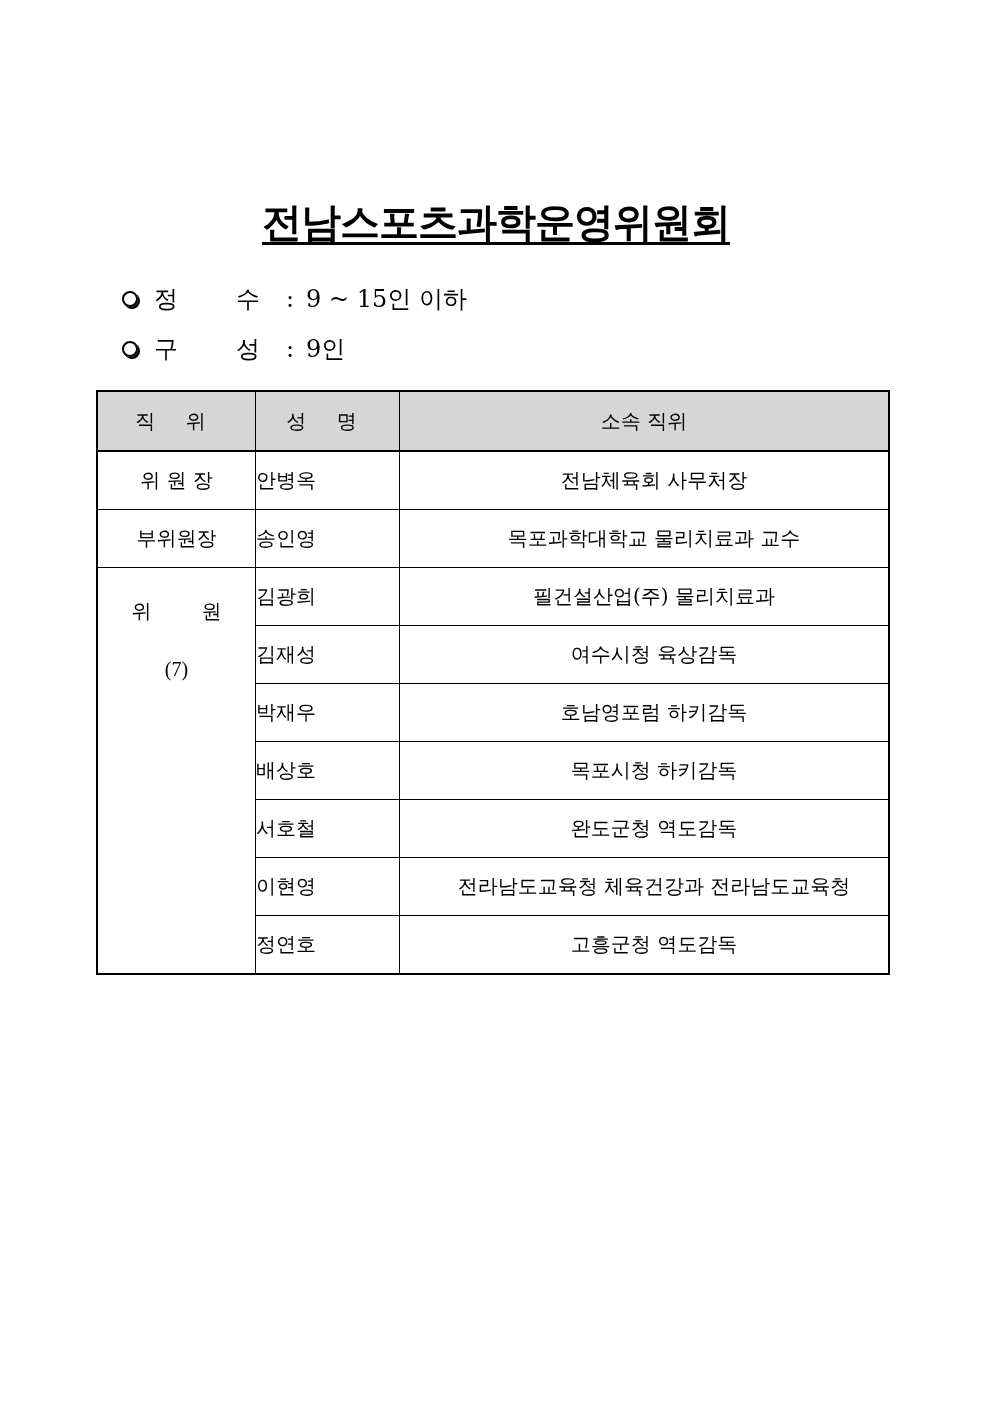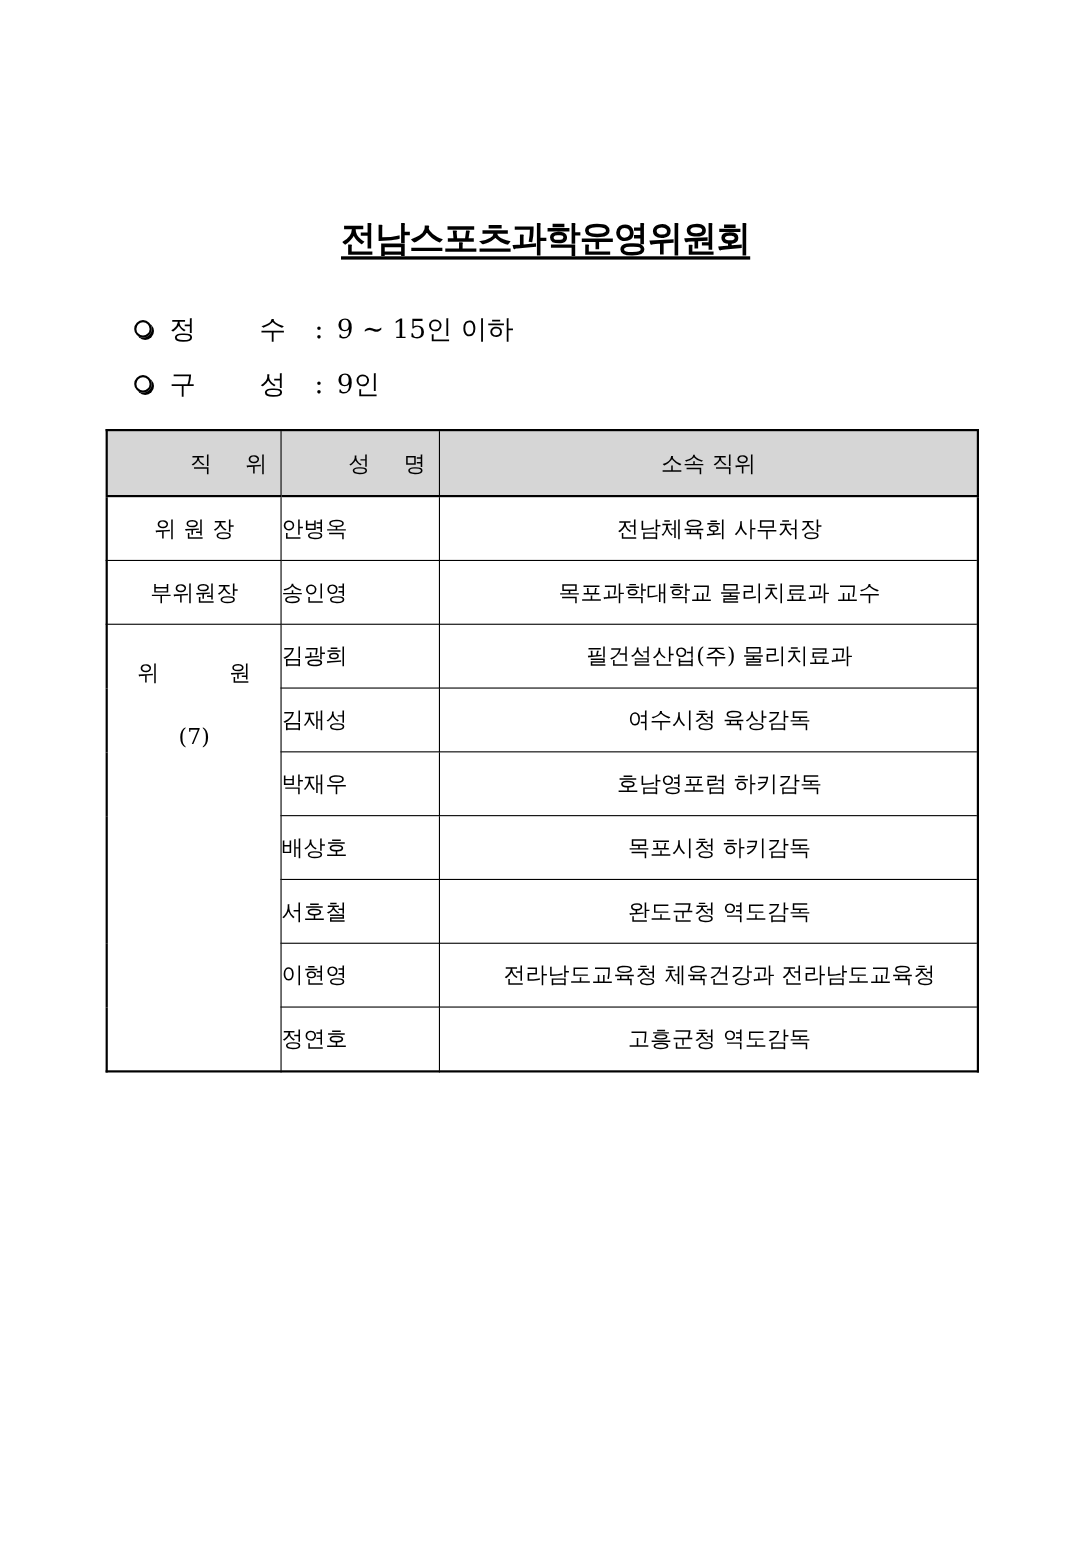--- a/index.html
+++ b/index.html
@@ -2,21 +2,21 @@
 <html><head>
 <meta charset="utf-8">
 <style>
   html, body { margin: 0; padding: 0; background: #ffffff; }
   body { width: 992px; height: 1403px; position: relative; font-family: "DejaVu Serif", "Liberation Serif", serif; color: #000; }
   .title {
     position: absolute; left: 0; top: 195px; width: 992px; text-align: center;
   }
   .title span {
     font-family: Liberation Serif, serif;
-    font-weight: bold; font-size: 32px; letter-spacing: -1px;
+    font-weight: bold; font-size: 40px; letter-spacing: -1px;
     text-decoration: underline; text-decoration-thickness: 3px; text-underline-offset: 6px;
   }
   .info { position: absolute; left: 122px; font-size: 24px; display: flex; align-items: center; }
   .info .bullet {
     width: 16px; height: 16px; border: 2.5px solid #000; border-radius: 50%; box-sizing: border-box;
     box-shadow: 2px 2px 0 0 #000; margin-right: 16px; display: inline-block;
   }
   .info .label { display: inline-flex; justify-content: space-between; width: 106px; }
   .info .colon { margin-left: 26px; margin-right: 12px; }
   .info1 { top: 283px; }
@@ -24,22 +24,22 @@
   table {
     position: absolute; left: 96px; top: 390px; width: 794px;
     border-collapse: collapse; border: 2px solid #000;
     font-size: 20px;
   }
   th, td { border: 1.5px solid #000; height: 57px; padding: 0; }
   th { background: #d6d6d6; height: 58px; font-weight: normal; font-size: 20px; border-bottom: 2.5px solid #000; }
   td.role { width: 157px; text-align: center; vertical-align: middle; }
   td.name { width: 143px; }
   td.aff { text-align: center; padding-left: 20px; }
-  .sp { letter-spacing: 12px; text-align: right; }
-  .role-group { vertical-align: top !important; padding-top: 14px !important; }
+  .sp { letter-spacing: 12px; }
+  .role-group { vertical-align: top !important; padding-top: 14px !important; font-family: Liberation Serif, serif; }
   .role-group div { line-height: 58px; }
 </style>
 </head>
 <body>
 
 <div class="title">
   <span>전남스포츠과학운영위원회</span>
 </div>
 
 <div class="info info1">

